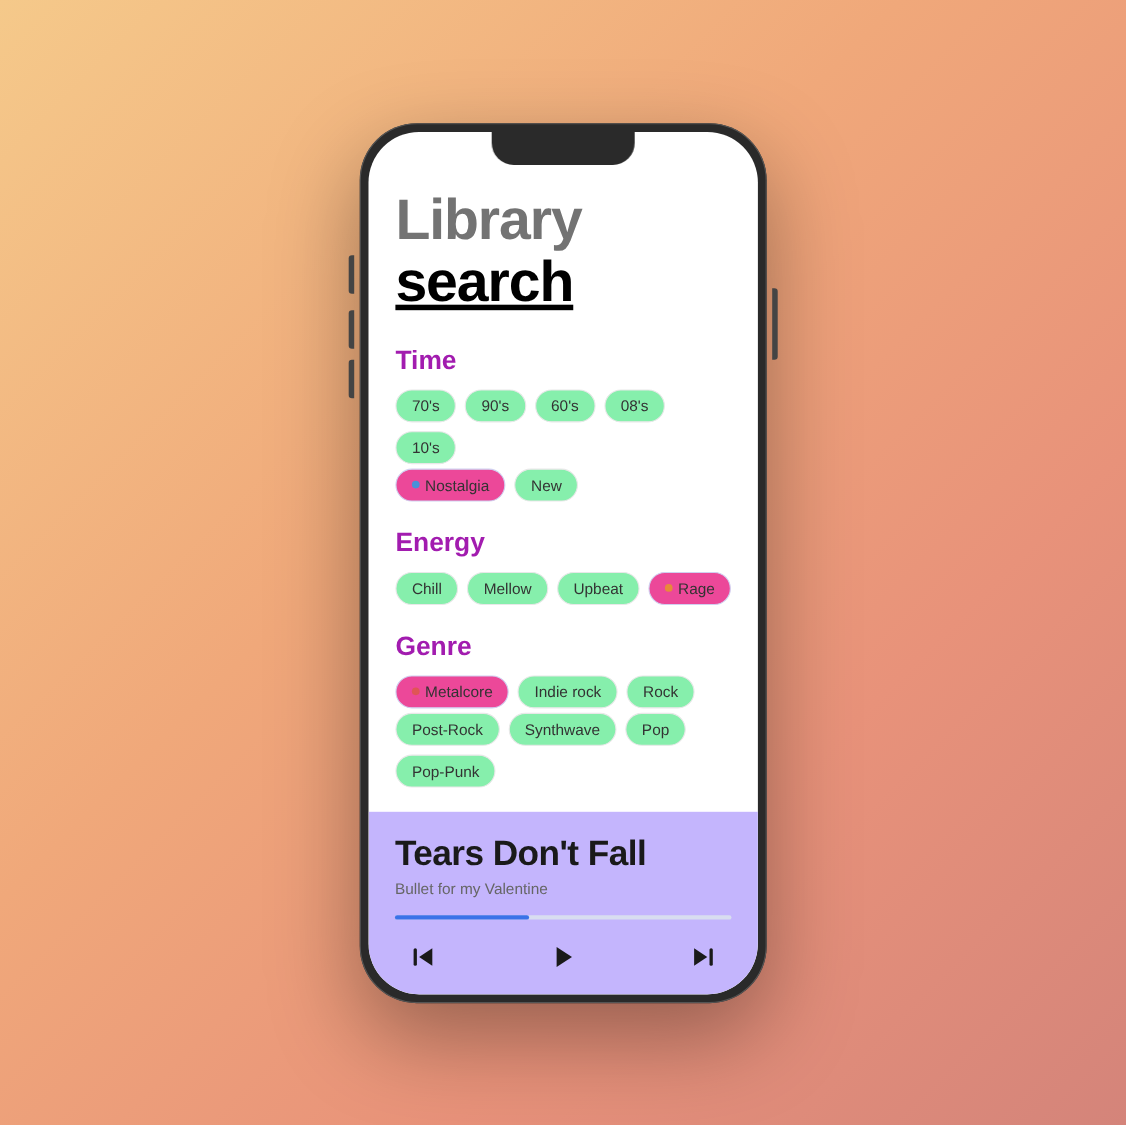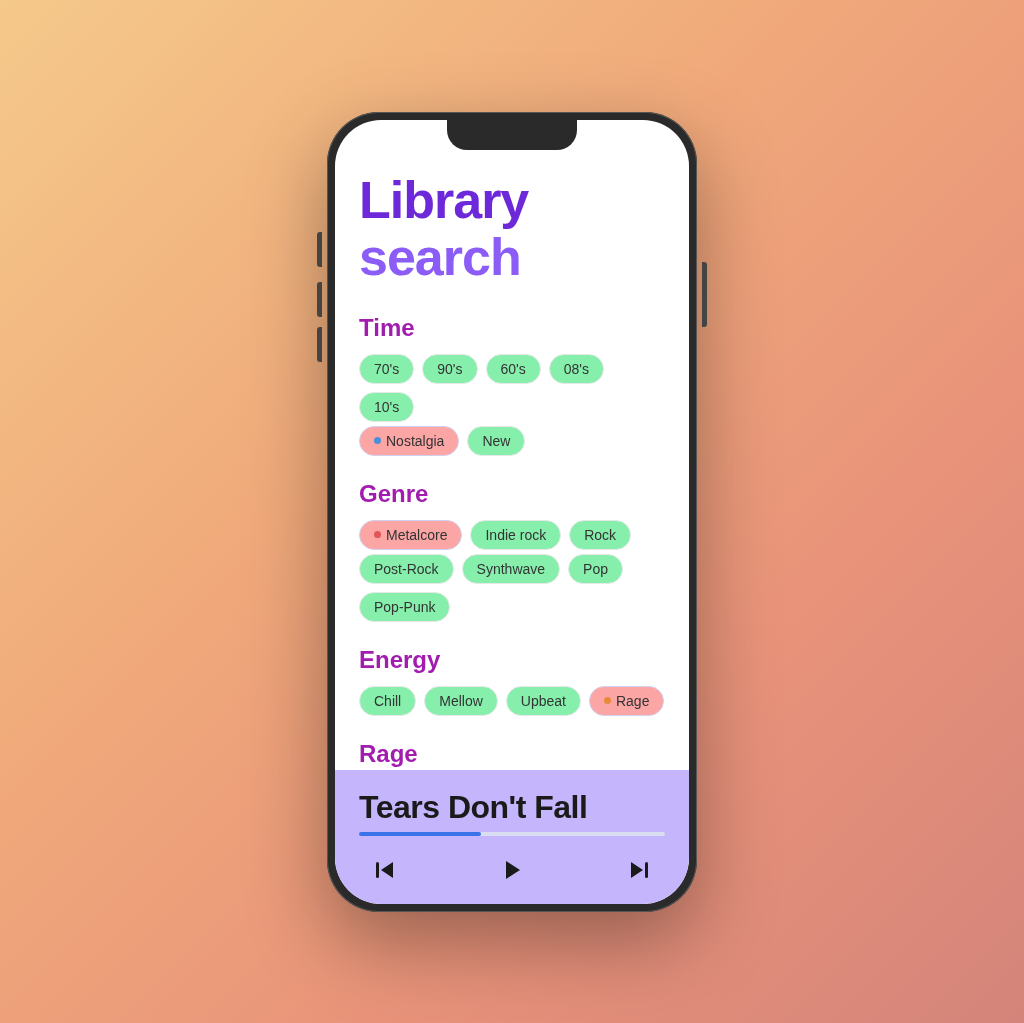--- a/index.html
+++ b/index.html
@@ -91,26 +91,27 @@
     }
 
     .page-title {
       font-size: 52px;
       font-weight: 800;
       line-height: 1.1;
       letter-spacing: -1px;
     }
 
     .title-library {
-      color: #6d28d9;
+      color: #737373;
     }
 
     .title-search {
-      color: #8b5cf6;
+      color: #000000;
       font-weight: 700;
+      text-decoration: underline;
     }
 
     .section {
       padding: 12px 24px 8px 24px;
     }
 
     .section-title {
       font-size: 24px;
       font-weight: 700;
       color: #a21caf;
@@ -133,21 +134,21 @@
       border: 1.5px solid #e8e8e8;
       font-size: 14px;
       font-weight: 500;
       color: #333;
       background: #86efac;
       cursor: pointer;
       white-space: nowrap;
     }
 
     .tag.active {
-      background: #fca5a5;
+      background: #ec4899;
       border-color: #d0d0f0;
     }
 
     .tag .dot {
       width: 7px;
       height: 7px;
       border-radius: 50%;
       display: inline-block;
     }
 
@@ -252,20 +253,39 @@
               <span class="dot dot-blue"></span>
               <span>Nostalgia</span>
             </span>
             <span class="tag">
                 <span>New</span>
               </span>
           </div>
         </div>
 
         <div class="section">
+          <div class="section-title">Energy</div>
+          <div class="tags-row">
+            <span class="tag">
+                <span>Chill</span>
+              </span>
+            <span class="tag">
+                <span>Mellow</span>
+              </span>
+            <span class="tag">
+                <span>Upbeat</span>
+              </span>
+            <span class="tag active">
+              <span class="dot dot-orange"></span>
+              <span>Rage</span>
+            </span>
+          </div>
+        </div>
+
+        <div class="section">
           <div class="section-title">Genre</div>
           <div class="tags-row">
             <span class="tag active">
               <span class="dot dot-red"></span>
               <span>Metalcore</span>
             </span>
             <span class="tag">
                 <span>Indie rock</span>
               </span>
             <span class="tag">
@@ -282,47 +302,29 @@
             <span class="tag">
                 <span>Pop</span>
               </span>
             <span class="tag">
                 <span>Pop-Punk</span>
               </span>
           </div>
         </div>
 
         <div class="section">
-          <div class="section-title">Energy</div>
-          <div class="tags-row">
-            <span class="tag">
-                <span>Chill</span>
-              </span>
-            <span class="tag">
-                <span>Mellow</span>
-              </span>
-            <span class="tag">
-                <span>Upbeat</span>
-              </span>
-            <span class="tag active">
-              <span class="dot dot-orange"></span>
-              <span>Rage</span>
-            </span>
-          </div>
-        </div>
-
-        <div class="section">
           <div class="section-title">Rage</div>
 
         </div>
 
       </div>
 
       <div class="now-playing">
         <div class="song-title">Tears Don't Fall</div>
+        <div class="song-artist">Bullet for my Valentine</div>
 
         <div class="progress-bar-bg">
           <div class="progress-bar-fill" style="width: 40%"></div>
         </div>
 
         <div class="player-controls">
           <button class="ctrl-btn">
             <svg class="ctrl-icon" viewBox="0 0 28 28" fill="none" xmlns="http://www.w3.org/2000/svg">
               <rect x="5" y="6" width="3" height="16" rx="1.5" fill="#1a1a1a"></rect>
               <path d="M22 6L10 14L22 22V6Z" fill="#1a1a1a"></path>

